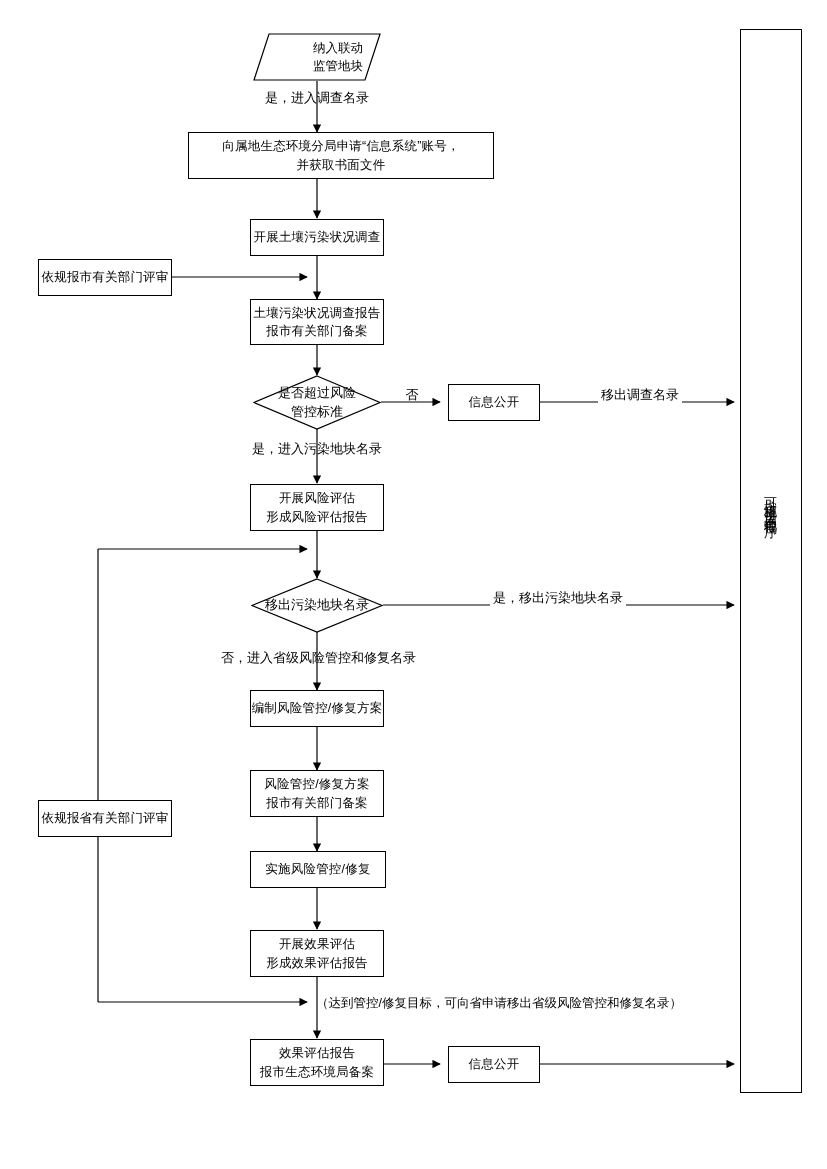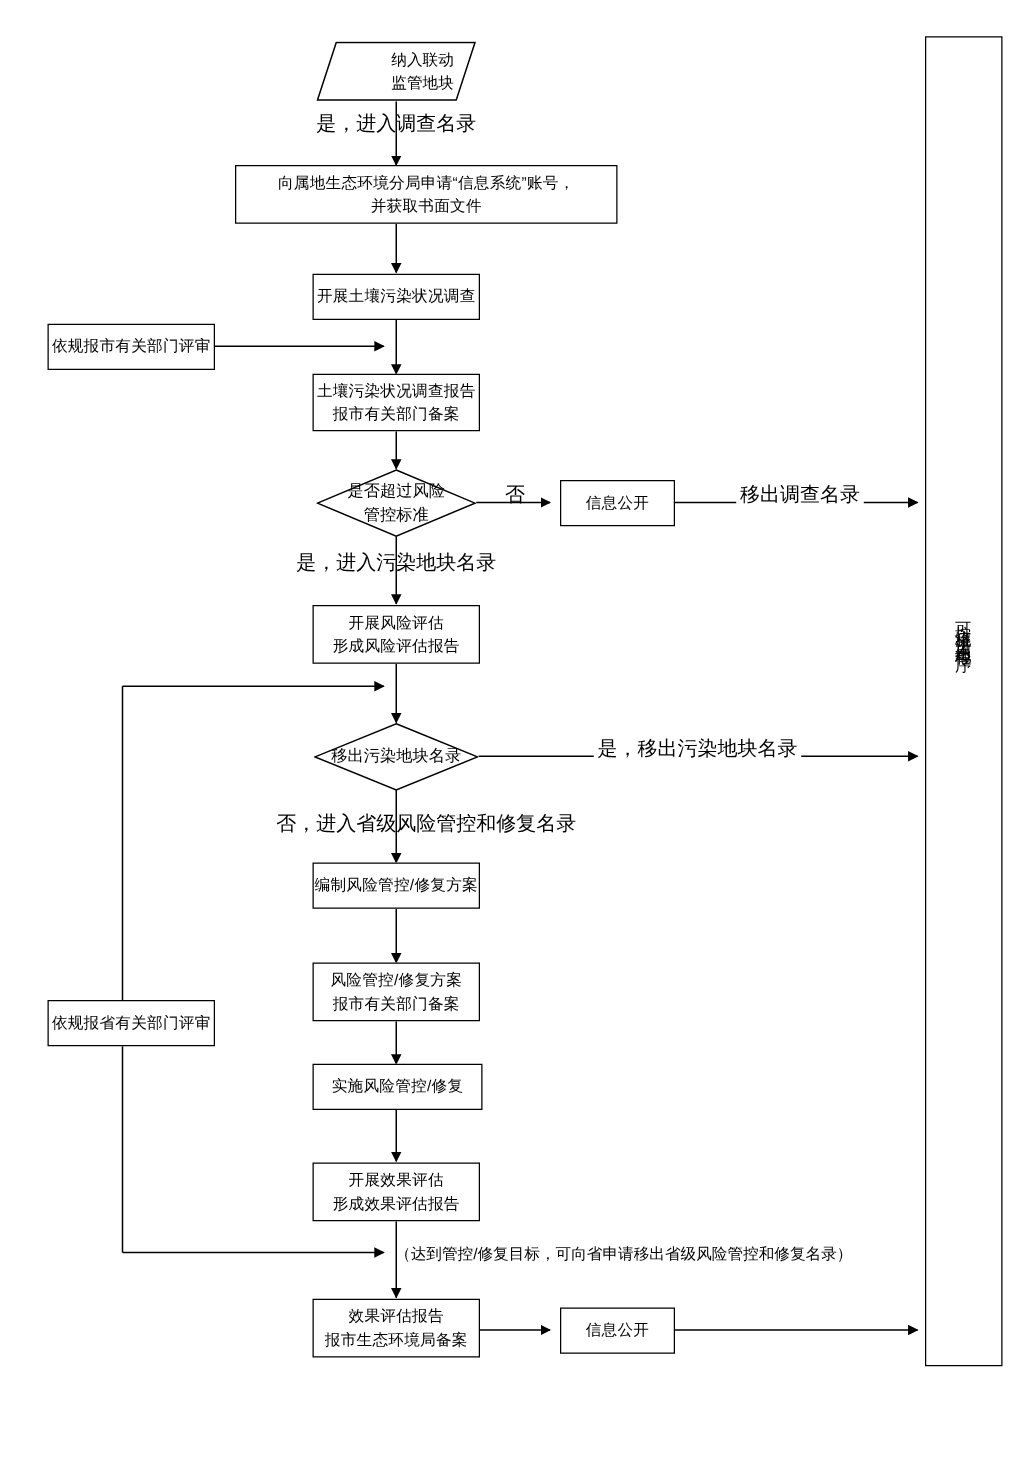--- a/index.html
+++ b/index.html
@@ -82,21 +82,21 @@
     position: absolute;
     writing-mode: vertical-rl;
     text-orientation: upright;
     font-size: 13px;
     letter-spacing: 3px;
     line-height: 1;
     z-index: 4;
   }
   .elabel {
     position: absolute;
-    font-size: 16px;
+    font-size: 13px;
     line-height: 1.3;
     background: transparent;
     white-space: nowrap;
     z-index: 4;
   }
   .elabel.center { transform: translateX(-50%); }
   .note {
     position: absolute;
     font-size: 12.5px;
     white-space: nowrap;
@@ -192,21 +192,21 @@
   <span class="dia-text">是否超过风险
 管控标准</span>
 </div>
 
 <div class="elabel center" style="left:412px; top:387px;">否</div>
 
 <div class="node" style="left:448px; top:384px; width:92px; height:37px;">
   <span>信息公开</span>
 </div>
 
-<div class="elabel center" style="left:640px; top:387px; background:#fff; padding:0 3px;font-family:Liberation Mono, monospace;">移出调查名录</div>
+<div class="elabel center" style="left:640px; top:387px; background:#fff; padding:0 3px;">移出调查名录</div>
 
 <div class="elabel center" style="left:317px; top:441px;">是，进入污染地块名录</div>
 
 <div class="node" style="left:250px; top:484px; width:134px; height:47px;">
   <span>开展风险评估
 形成风险评估报告</span>
 </div>
 
 <div class="diamond" style="left:251px; top:578px; width:132px; height:55px;">
   <svg class="dia-shape" viewBox="0 0 132 55" preserveAspectRatio="none">

